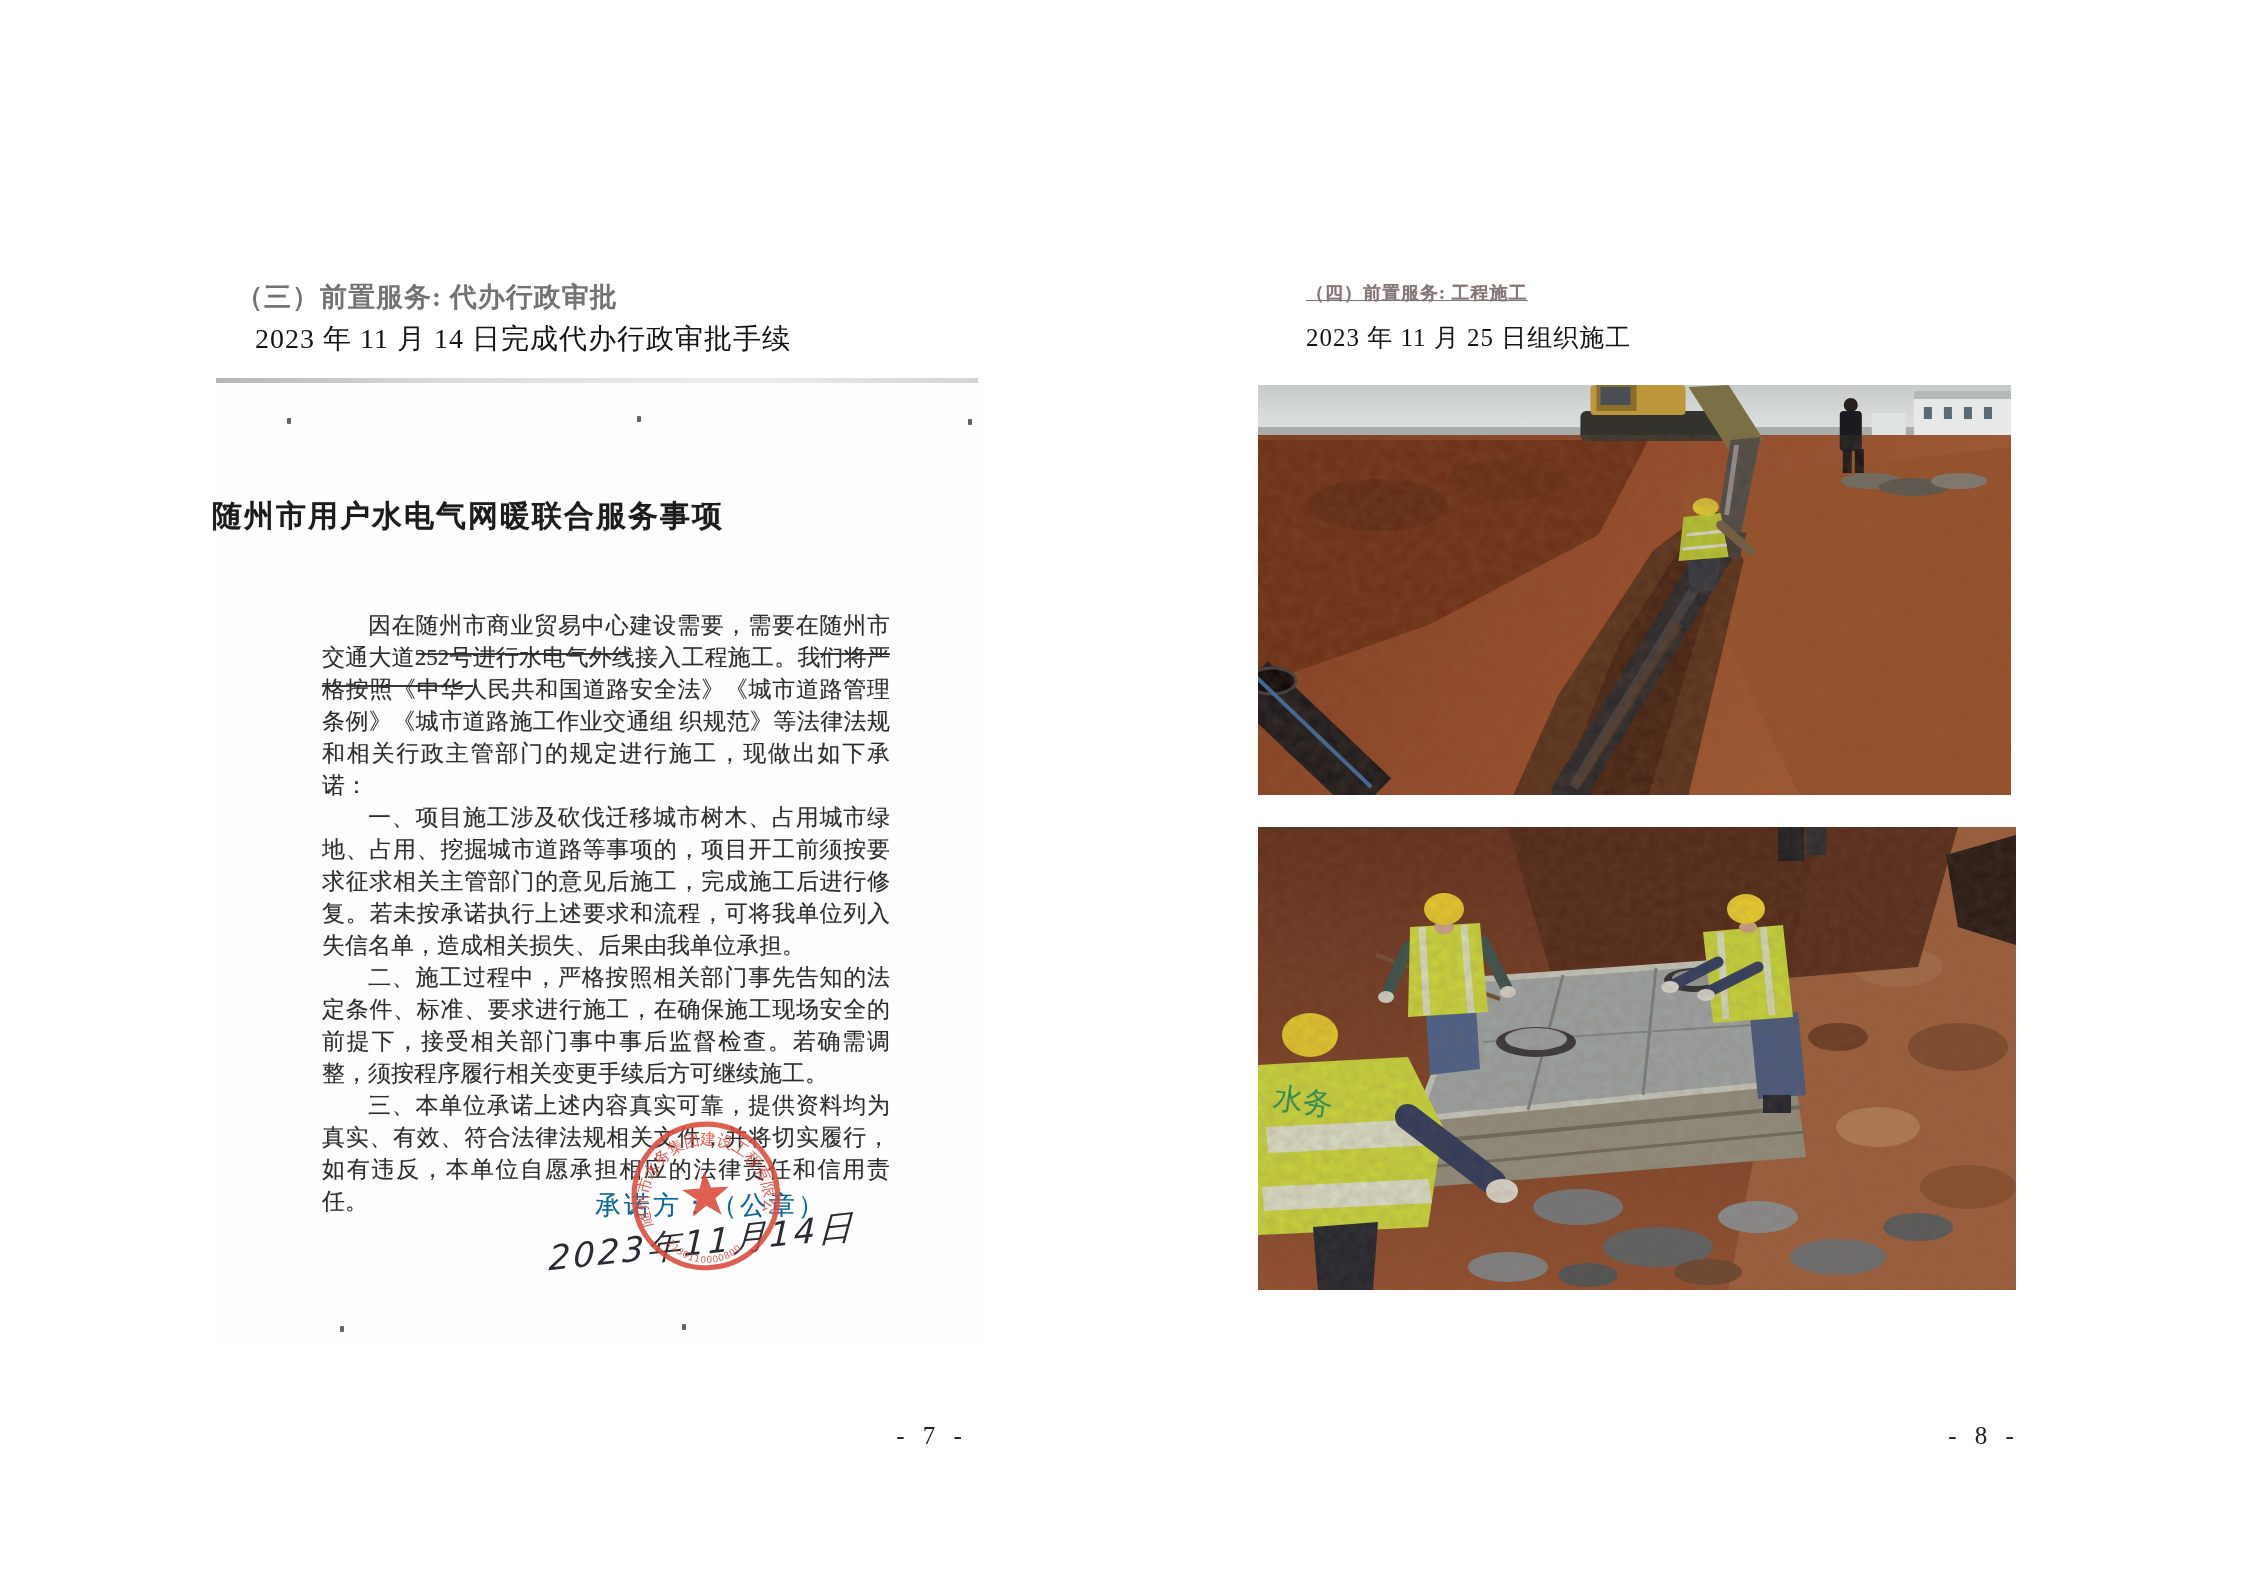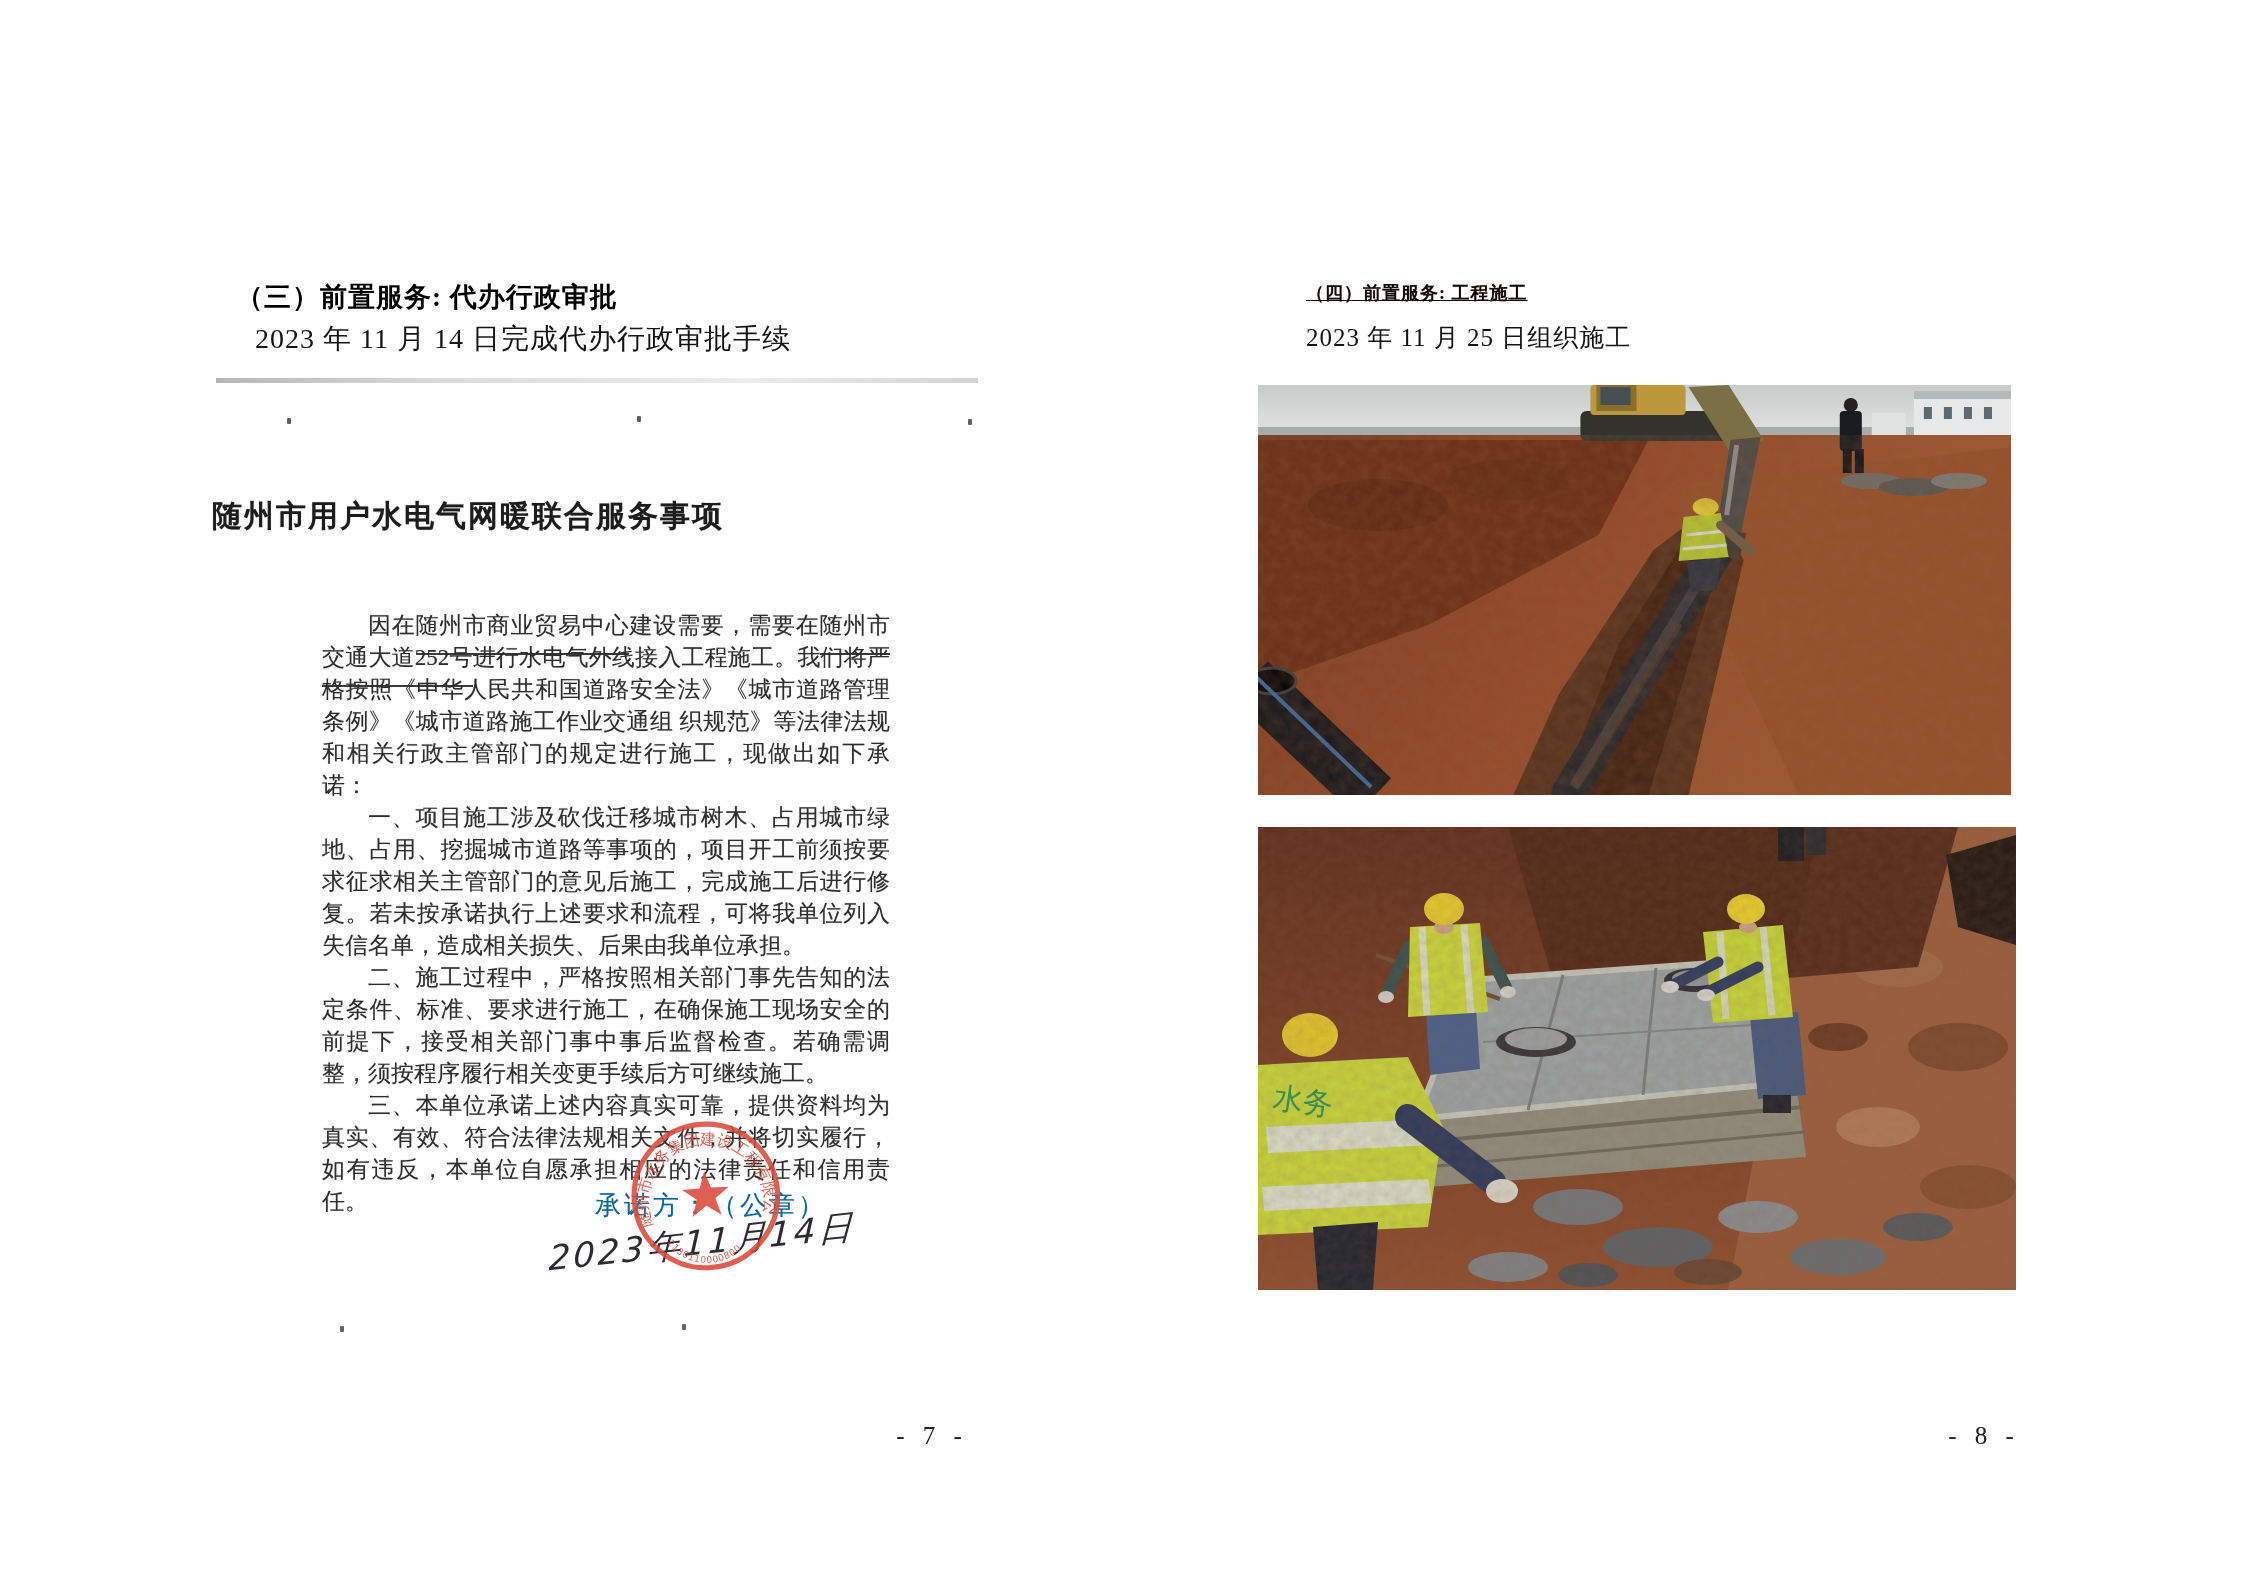--- a/index.html
+++ b/index.html
@@ -1,20 +1,20 @@
 <!DOCTYPE html>
 <html><head>
 <meta charset="utf-8">
 <style>
   html,body{margin:0;padding:0;}
   body{width:2245px;height:1587px;position:relative;background:#ffffff;overflow:hidden;
        font-family:"Liberation Serif","DejaVu Serif",serif;}
   .abs{position:absolute;}
   
-  .red-head{color:#000000;font-size:27px;font-weight:bold;letter-spacing:1px;white-space:nowrap;}
+  .red-head{color:#737373;font-size:27px;font-weight:bold;letter-spacing:1px;white-space:nowrap;}
   .red-head.scanned{font-size:18px;text-shadow:0 0 1px rgba(226,70,50,.55);opacity:.95;text-decoration:underline;}
   .date-line{color:#141414;font-size:28px;letter-spacing:1px;white-space:nowrap;}
   
   .scan{left:212px;top:378px;width:772px;height:968px;background:#fefefe;}
   .scan-topedge{left:4px;top:0;width:762px;height:5px;opacity:.65;
      background:linear-gradient(to right,#8f8f8f,#c9c9c9 30%,#e4e4e4 70%,#bdbdbd);}
   .speck{width:4px;height:6px;background:#2d2d2d;opacity:.75;border-radius:1px;}
   .doc-title{left:0;width:100%;font-weight:bold;font-size:30px;color:#1c1c1c;
      letter-spacing:2px;text-shadow:0 0 1px rgba(0,0,0,.35);white-space:nowrap;}
   .doc-body{left:110px;top:232px;width:568px;font-size:23px;line-height:32px;color:#2e2e2e;

